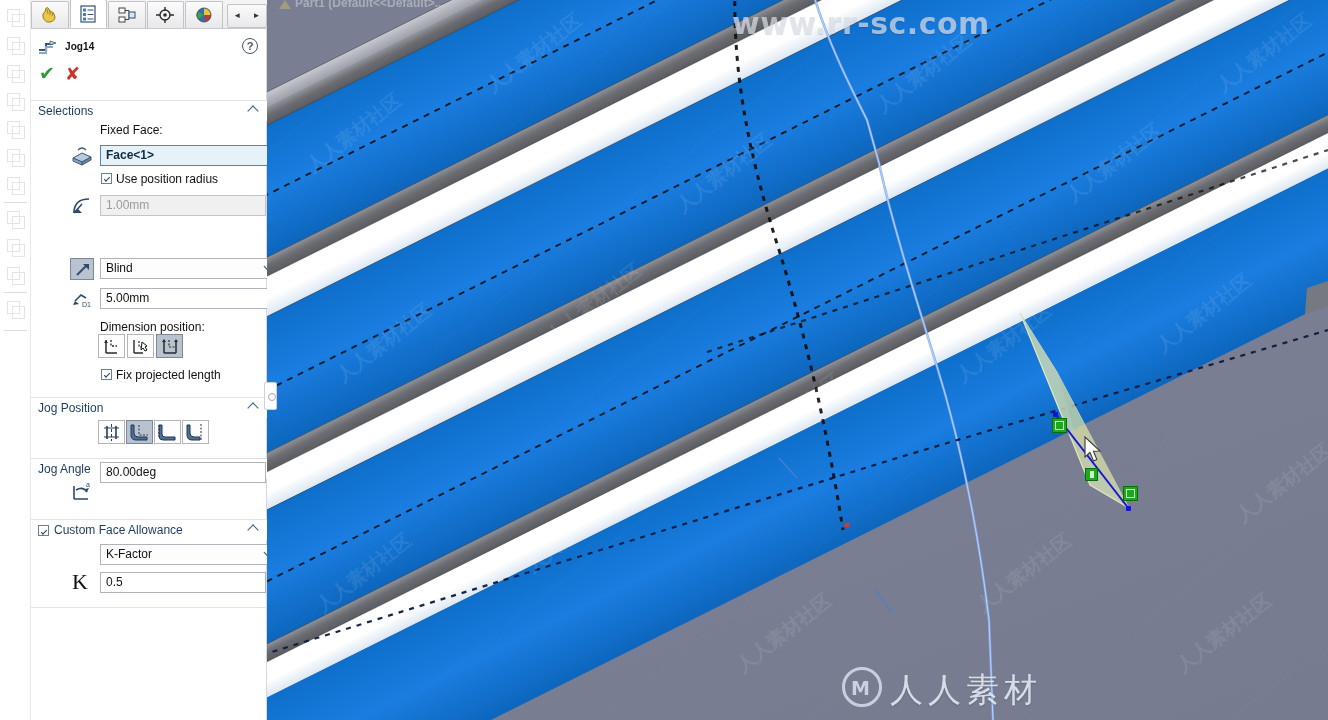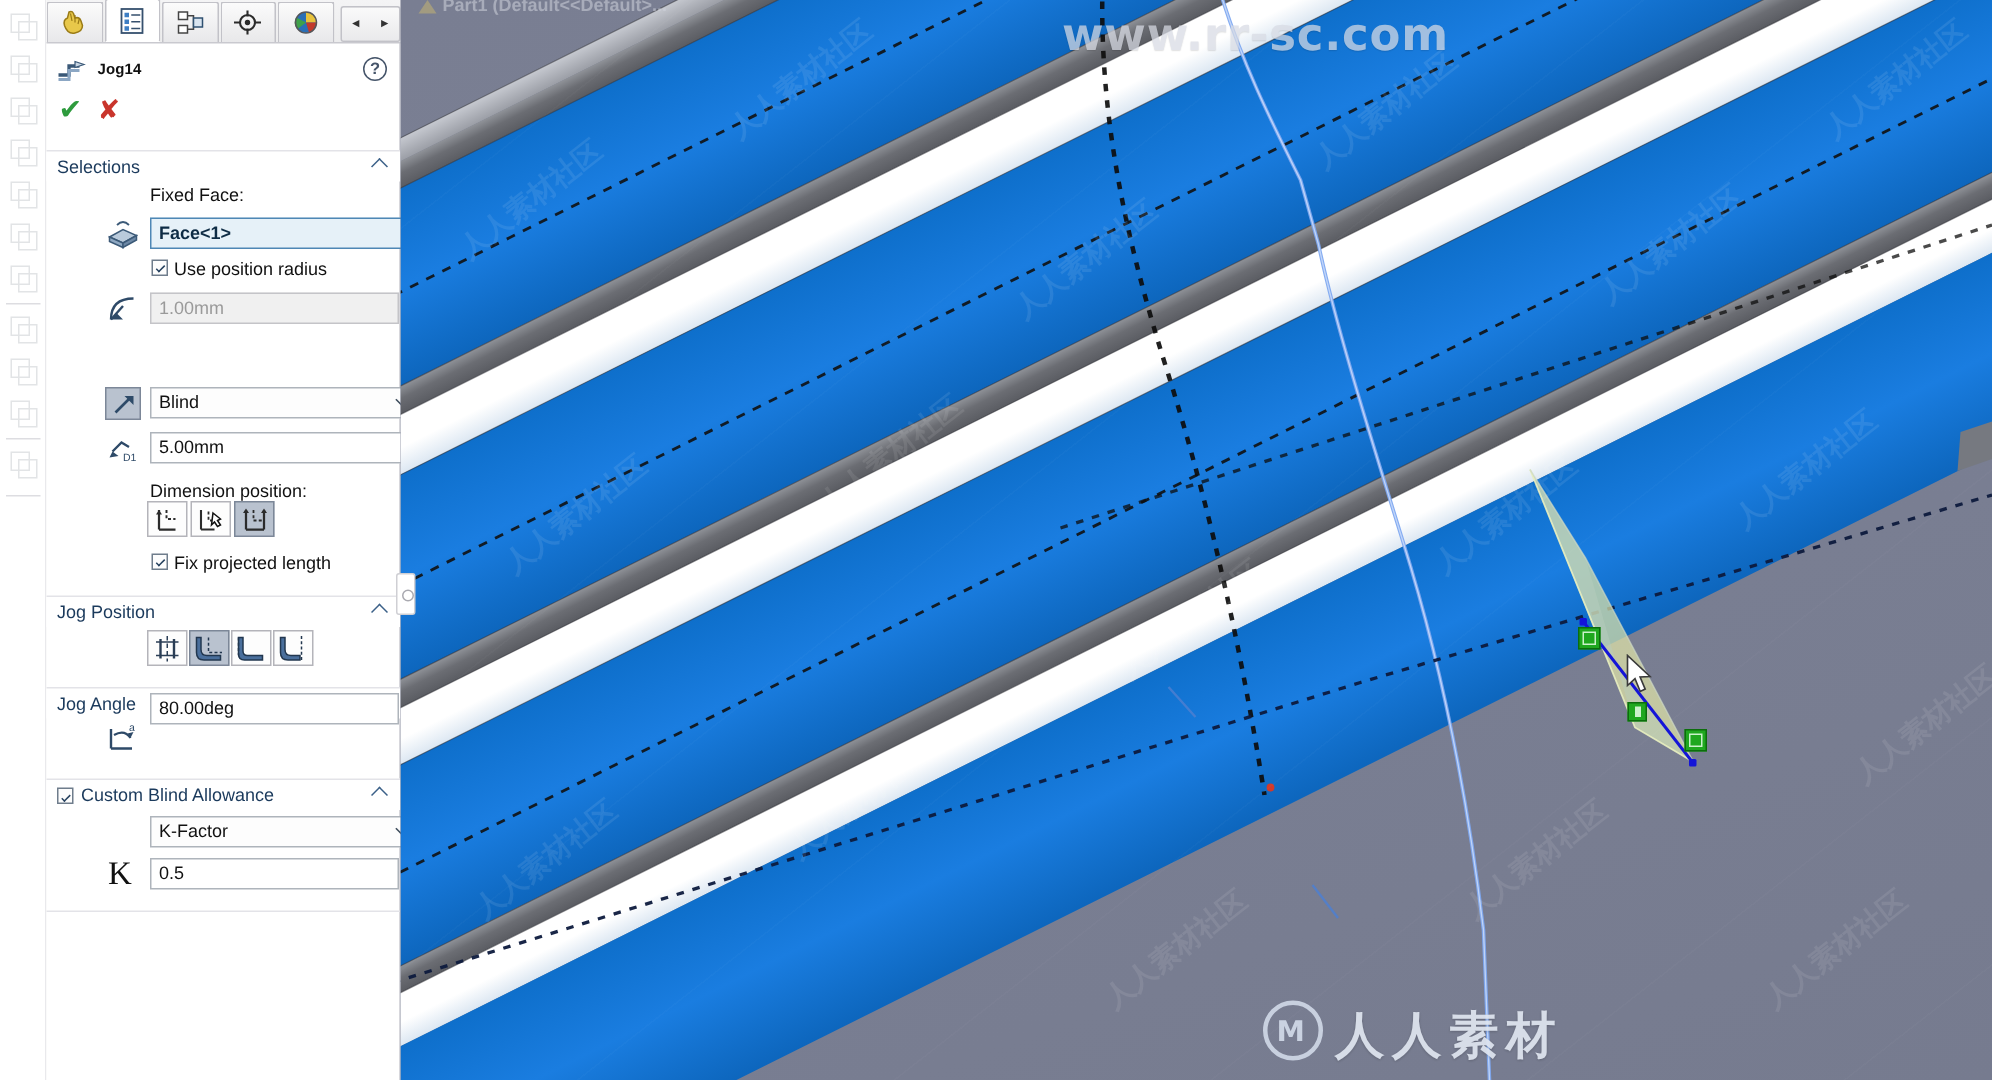--- a/index.html
+++ b/index.html
@@ -221,38 +221,38 @@
     background-image:
       repeating-linear-gradient(-38deg, rgba(255,255,255,0) 0 60px, rgba(255,255,255,.35) 60px 61px, rgba(255,255,255,0) 61px 130px);
   }
   .wm-ch{
     position:absolute;color:#ffffff;opacity:.085;font-size:19px;
     font-family:"DejaVu Sans",sans-serif;transform:rotate(-38deg);
     white-space:nowrap;pointer-events:none;user-select:none;font-weight:bold;
   }
 
   .wm-url{
-    position:absolute;left:441px;top:6px;
+    position:absolute;left:465px;top:6px;
     font-size:30px;font-weight:bold;color:#d8dbe4;opacity:.72;
     letter-spacing:.5px;font-family:"DejaVu Sans",sans-serif;
     text-shadow:0 1px 1px rgba(0,0,0,.18);
   }
 
   
   .wm-bottom{position:absolute;left:575px;top:664px;width:220px;height:48px;}
   .wm-bottom .circ{
     position:absolute;left:0;top:3px;width:40px;height:40px;border-radius:50%;
     border:3px solid #cfd7e6;box-sizing:border-box;opacity:.92;
   }
   .wm-bottom .mm{
     position:absolute;left:9px;top:13px;font-size:19px;color:#cfd7e6;
     font-weight:bold;font-family:"DejaVu Sans",sans-serif;opacity:.95;
   }
   .wm-bottom .cn{
-    position:absolute;left:48px;top:4px;font-size:33px;font-weight:bold;
+    position:absolute;left:48px;top:4px;font-size:33px;font-weight:normal;
     color:#dfe5ef;opacity:.93;font-family:"DejaVu Sans",sans-serif;
     letter-spacing:5px;text-shadow:0 1px 2px rgba(0,0,0,.2);
   }
   .grn{
     position:absolute;width:15px;height:15px;background:#1fa81f;
     border:1px solid #0c6d0c;box-sizing:border-box;
   }
   .grn.small{width:13px;height:13px;}
   .grn:after{
     content:"";position:absolute;left:2px;top:2px;right:2px;bottom:2px;
@@ -523,21 +523,21 @@
     </svg>
   </div>
   <div class="fld" style="left:69px;top:462px;width:166px">80.00deg</div>
   <div class="spin" style="left:238px;top:482px">
         <b class="up"></b>
         <b class="dn"></b>
       </div>
 
   <div class="sec-head" style="top:519px">
     <span class="sh-cb on"></span>
-    <span class="sh-label">Custom Blind Allowance</span>
+    <span class="sh-label">Custom Face Allowance</span>
     <span class="sh-chev"></span>
   </div>
   <div class="fld combo" style="left:69px;top:544px;width:181px">K-Factor</div>
   <div class="chev-dn" style="left:234px;top:549px"></div>
 
   <div class="k-glyph" style="left:41px;top:569px">K</div>
   <div class="fld" style="left:69px;top:572px;width:166px">0.5</div>
   <div class="spin" style="left:238px;top:572px">
         <b class="up"></b>
         <b class="dn"></b>

